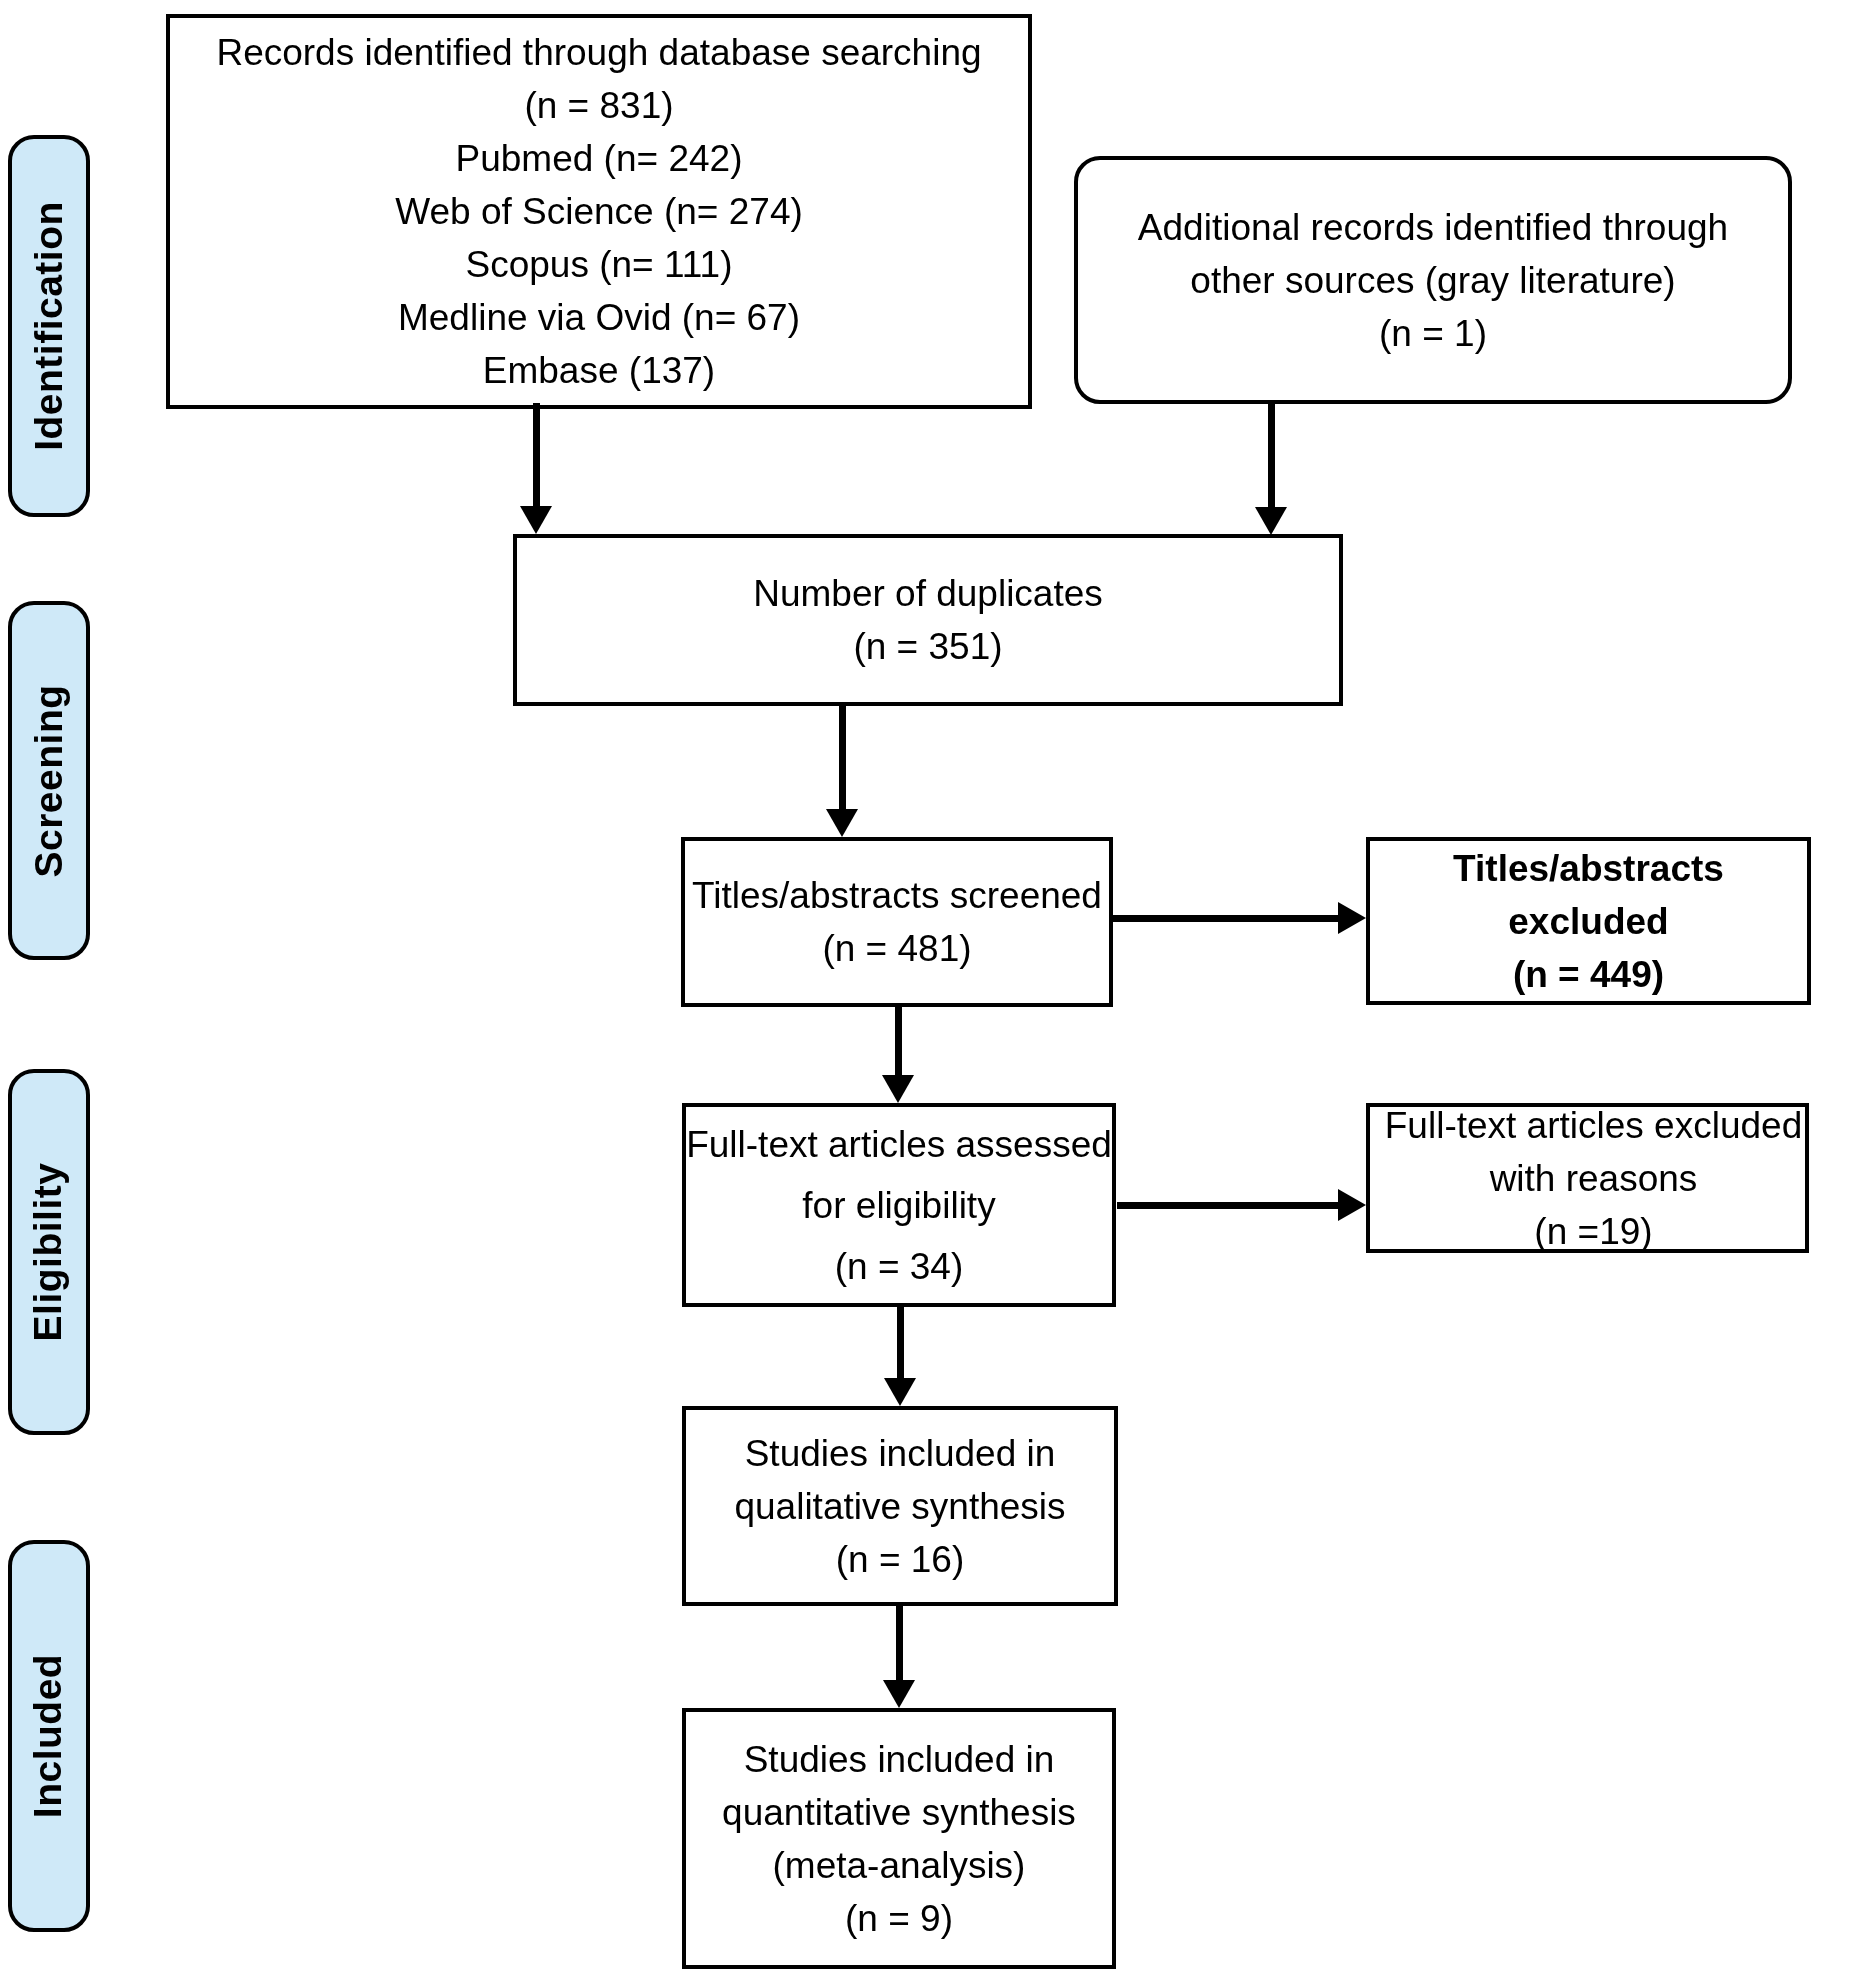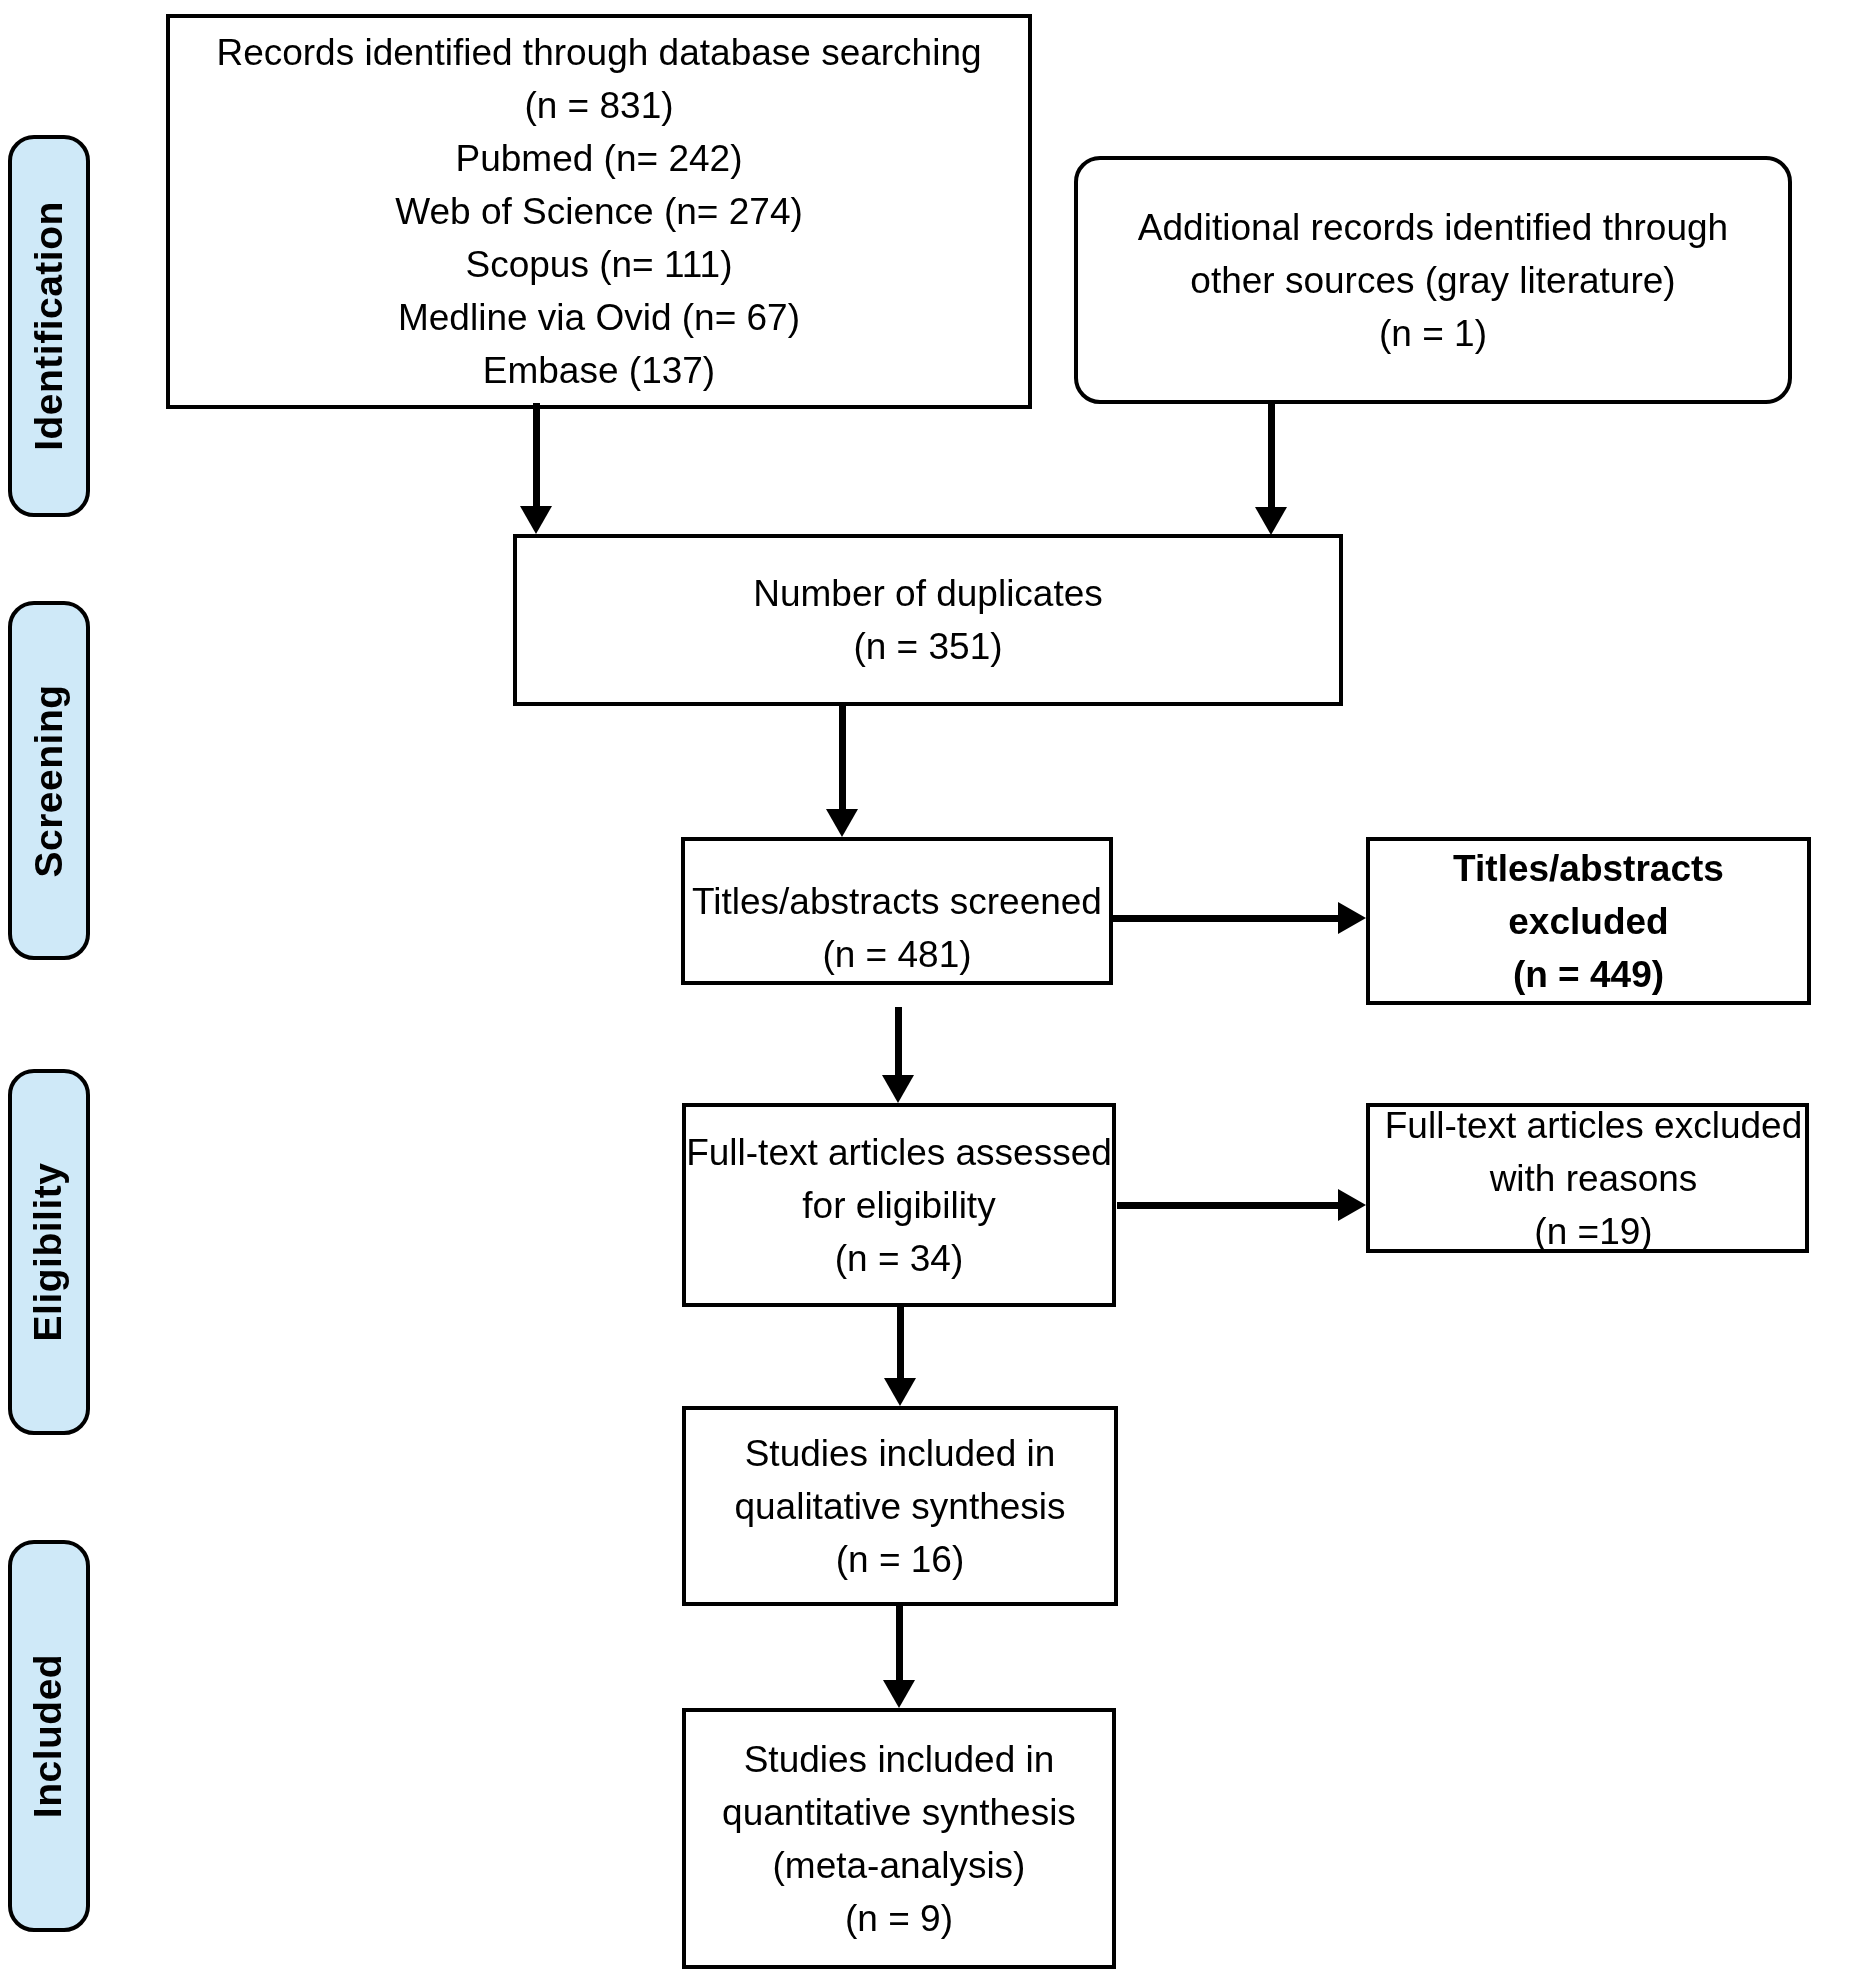--- a/index.html
+++ b/index.html
@@ -47,23 +47,23 @@
     flex-direction: column;
     justify-content: center;
     align-items: center;
     text-align: center;
     font-size: 37px;
     line-height: 53px;
   }
   #box-records            { left: 166px;  top: 14px;    width: 866px; height: 395px; }
   #box-additional         { left: 1074px; top: 156px;  width: 718px; height: 248px; border-radius: 26px; }
   #box-duplicates         { left: 513px;  top: 534px;  width: 830px; height: 172px; }
-  #box-screened           { left: 681px;  top: 837px;  width: 432px; height: 148px; justify-content: flex-end; }
+  #box-screened           { left: 681px;  top: 837px;  width: 432px; height: 170px; }
   #box-screened-excluded  { left: 1366px; top: 837px;  width: 445px; height: 168px; font-weight: bold; }
-  #box-fulltext           { left: 682px;  top: 1103px; width: 434px; height: 204px; }
+  #box-fulltext           { left: 682px;  top: 1103px; width: 434px; height: 204px; gap: 8px; }
   #box-fulltext-excluded  { left: 1366px; top: 1103px; width: 443px; height: 150px; padding-left: 12px; }
   #box-qualitative        { left: 682px;  top: 1406px; width: 436px; height: 200px; }
   #box-quantitative       { left: 682px;  top: 1708px; width: 434px; height: 261px; }
 
   
   .varrow {
     position: absolute;
     width: 6.5px;
     background: var(--line-color, #000);
   }

